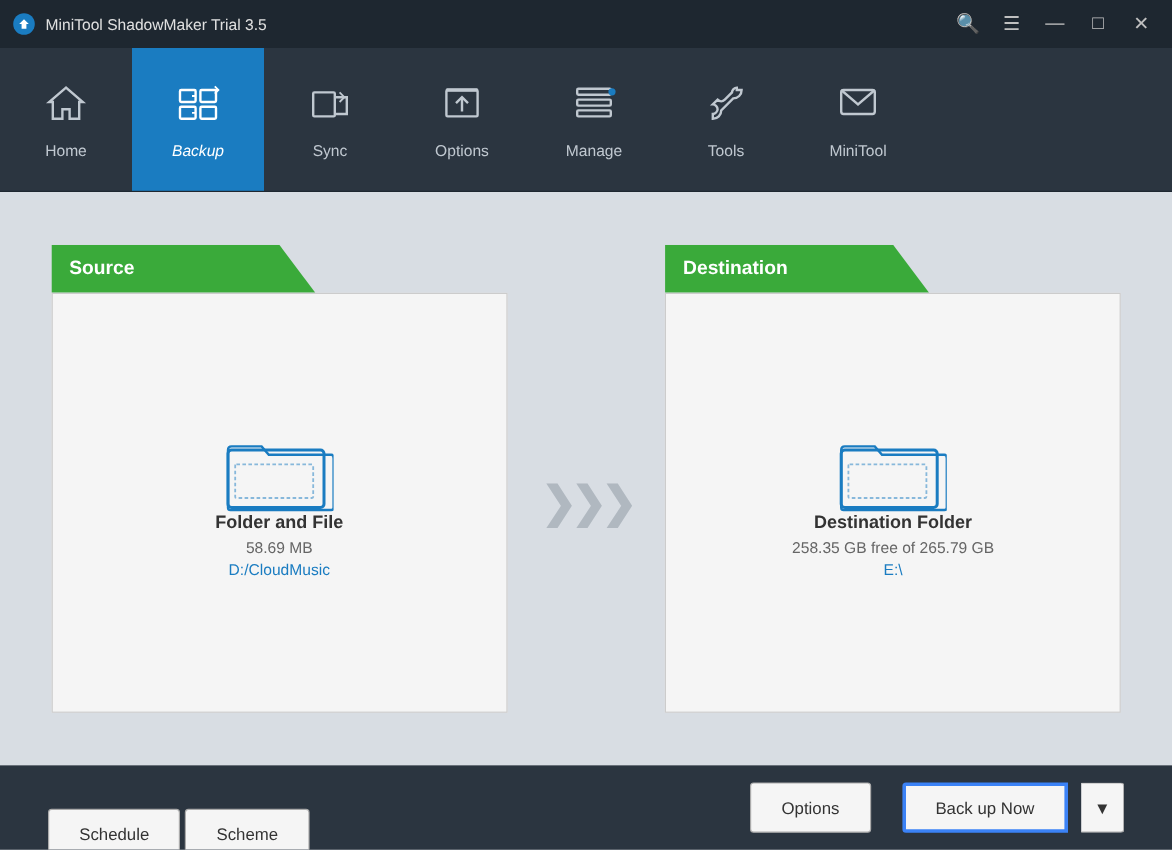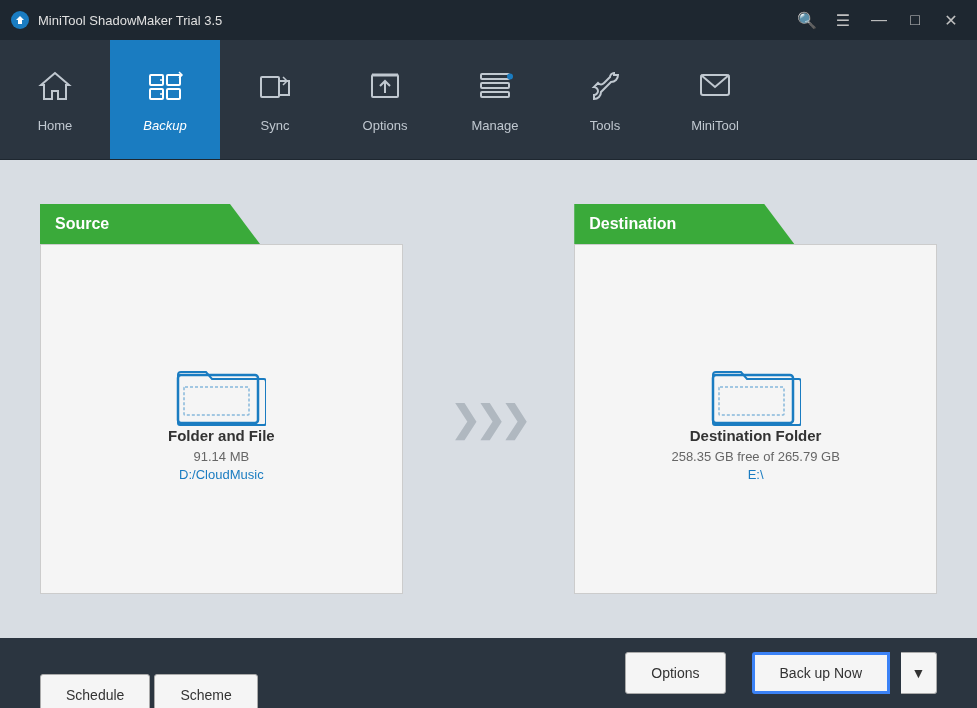--- a/index.html
+++ b/index.html
@@ -83,21 +83,21 @@
     }
 
     
     #main-content {
       height: calc(708px - 40px - 120px - 70px);
       background: #d8dde3;
       display: flex;
       align-items: center;
       justify-content: center;
       padding: 20px 40px;
-      gap: 48px;
+      gap: 28px;
     }
 
     
     .card-container {
       flex: 1;
       max-width: 380px;
       display: flex;
       flex-direction: column;
     }
     .card-header {
@@ -341,21 +341,21 @@
     <div class="card-header source">
       <span>Source</span>
     </div>
     <div class="card-body">
       <svg class="folder-svg" viewBox="0 0 90 70">
         <rect x="2" y="18" width="80" height="48" rx="3" fill="none" stroke="#1a7cc1" stroke-width="2.5"></rect>
         <path d="M2 24 L2 18 Q2 15 5 15 L30 15 L36 22 L88 22 Q90 22 90 25 L90 66 Q90 68 88 68 L4 68 Q2 68 2 66 Z" fill="none" stroke="#1a7cc1" stroke-width="2"></path>
         <rect x="8" y="30" width="65" height="28" rx="1" fill="none" stroke="#1a7cc1" stroke-width="1.5" stroke-dasharray="3,2" opacity="0.5"></rect>
       </svg>
       <div class="card-title">Folder and File</div>
-      <div class="card-subtitle">91.14 MB</div>
+      <div class="card-subtitle">58.69 MB</div>
       <div class="card-path">D:/CloudMusic</div>
     </div>
   </div>
 
   <div id="arrow-container">
     <div class="arrows">❯❯❯</div>
   </div>
 
   <div class="card-container">
     <div class="card-header destination">

